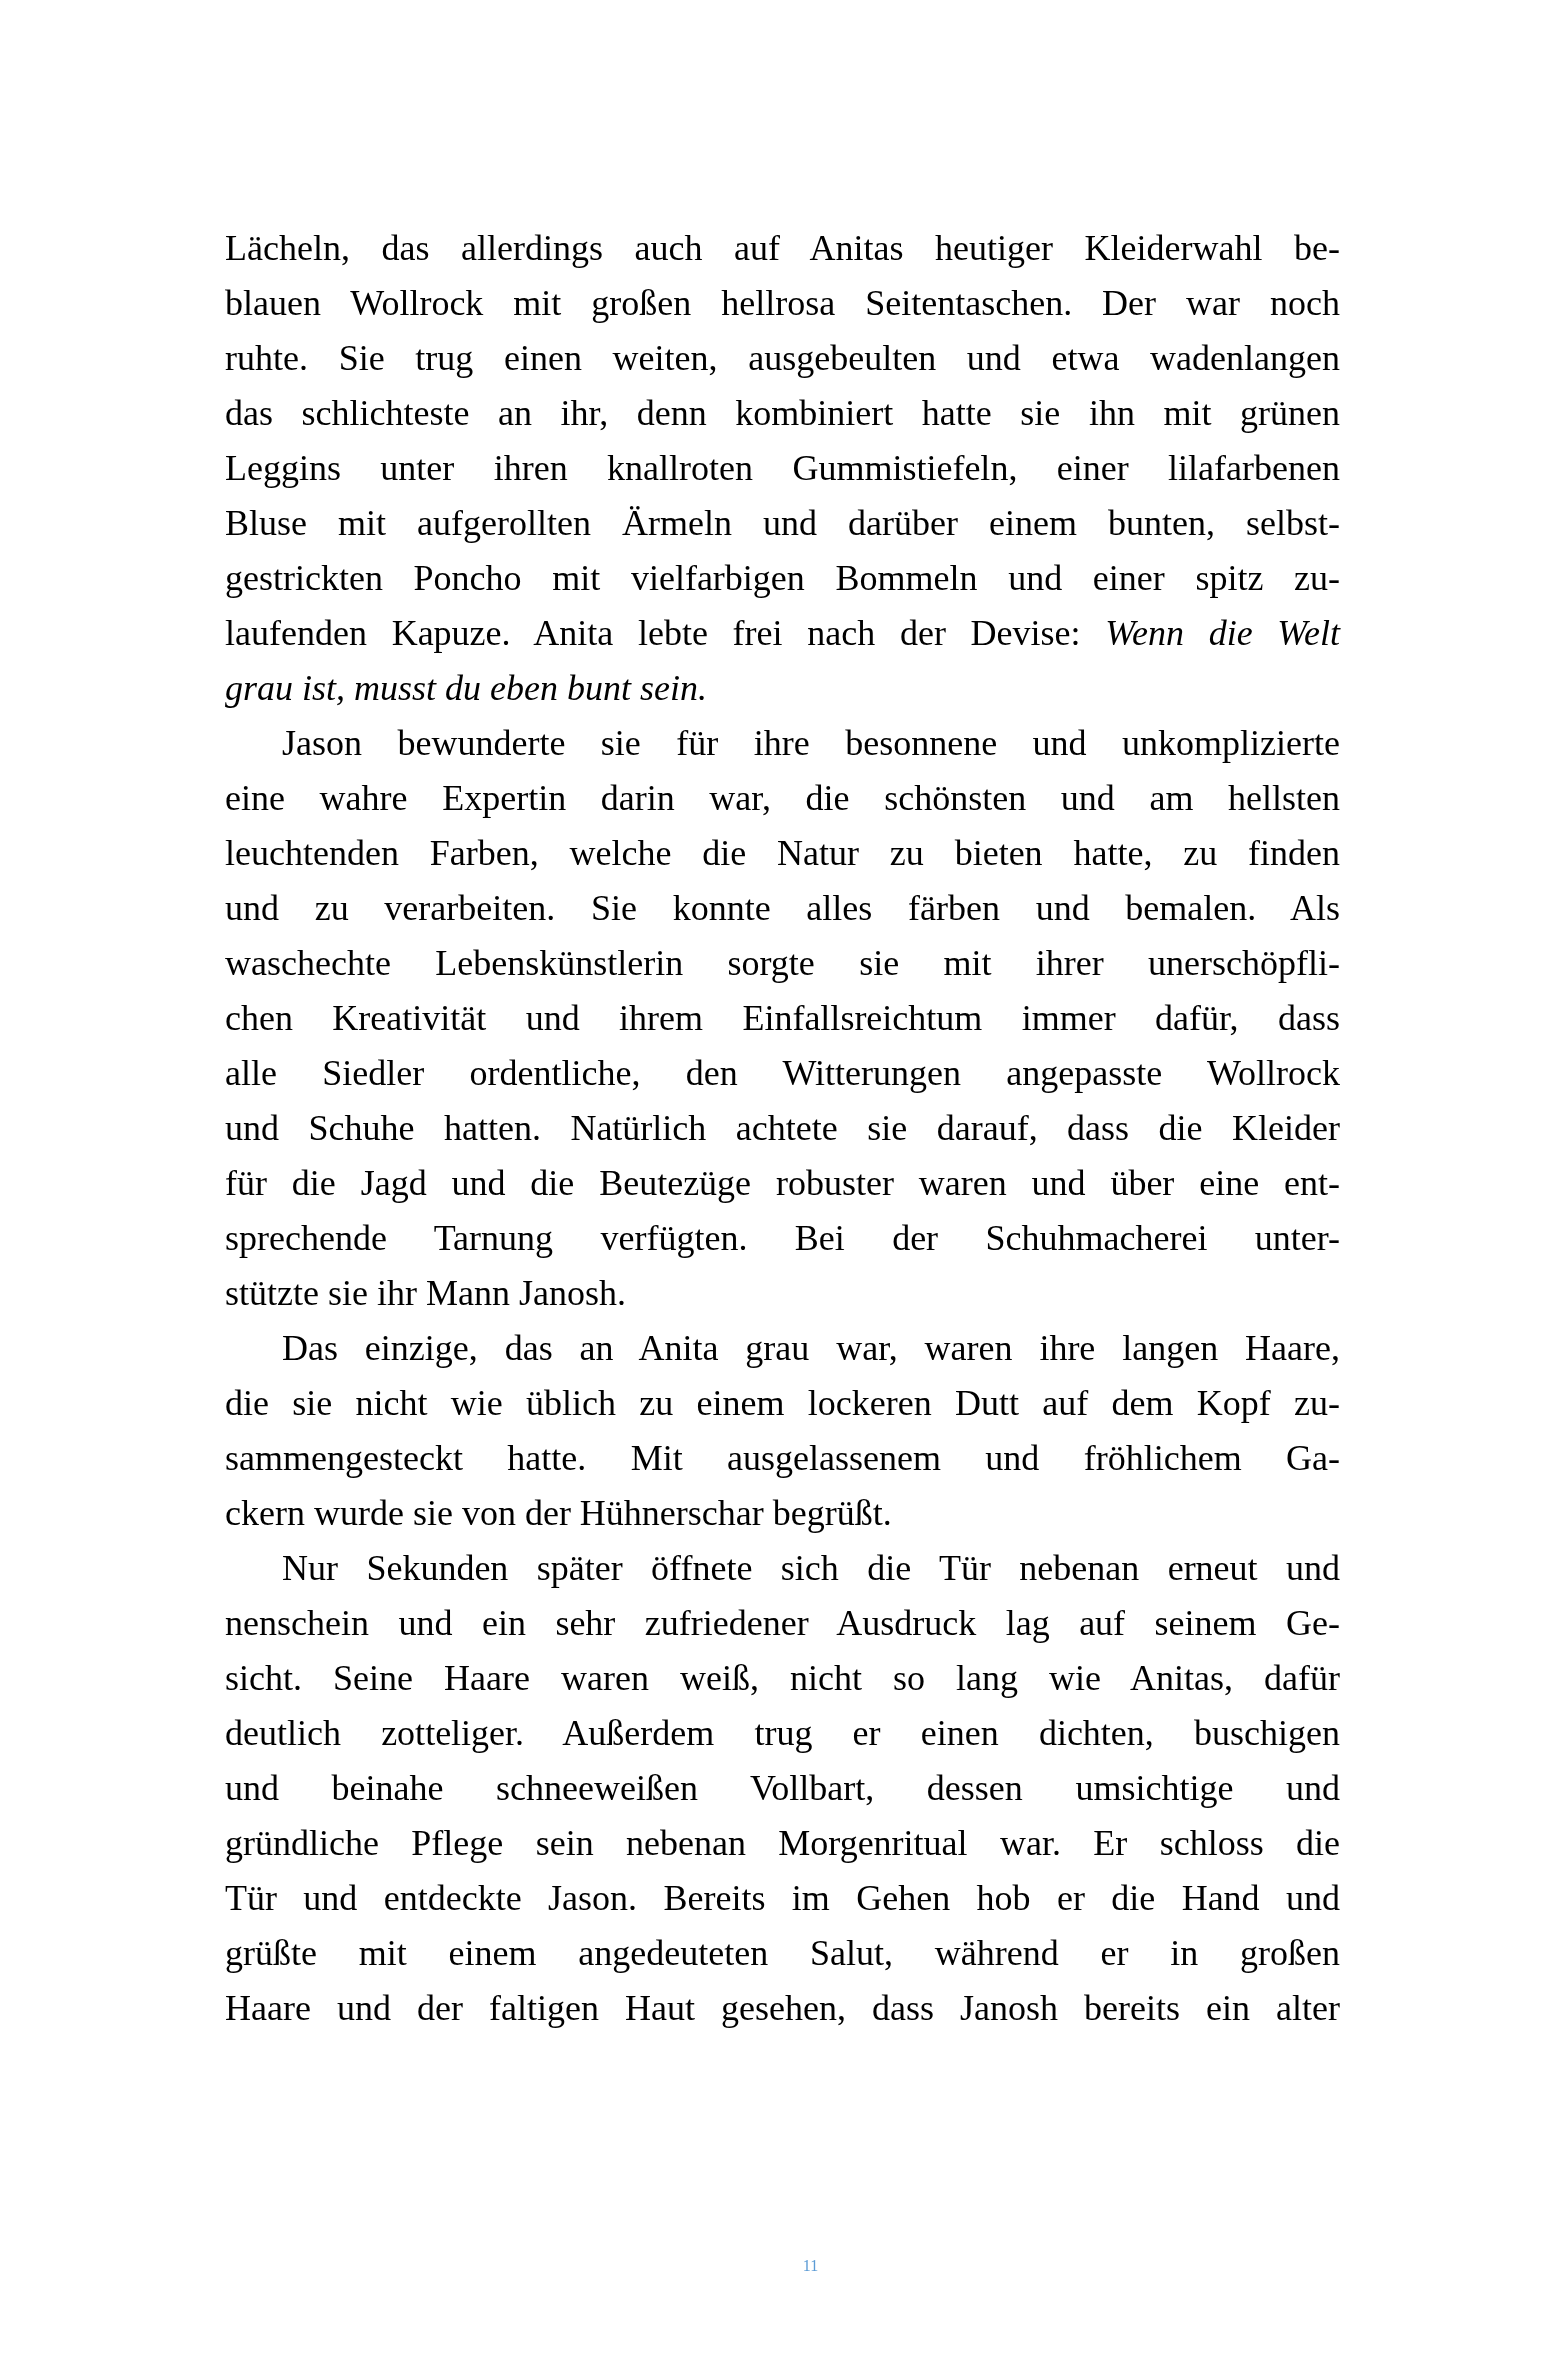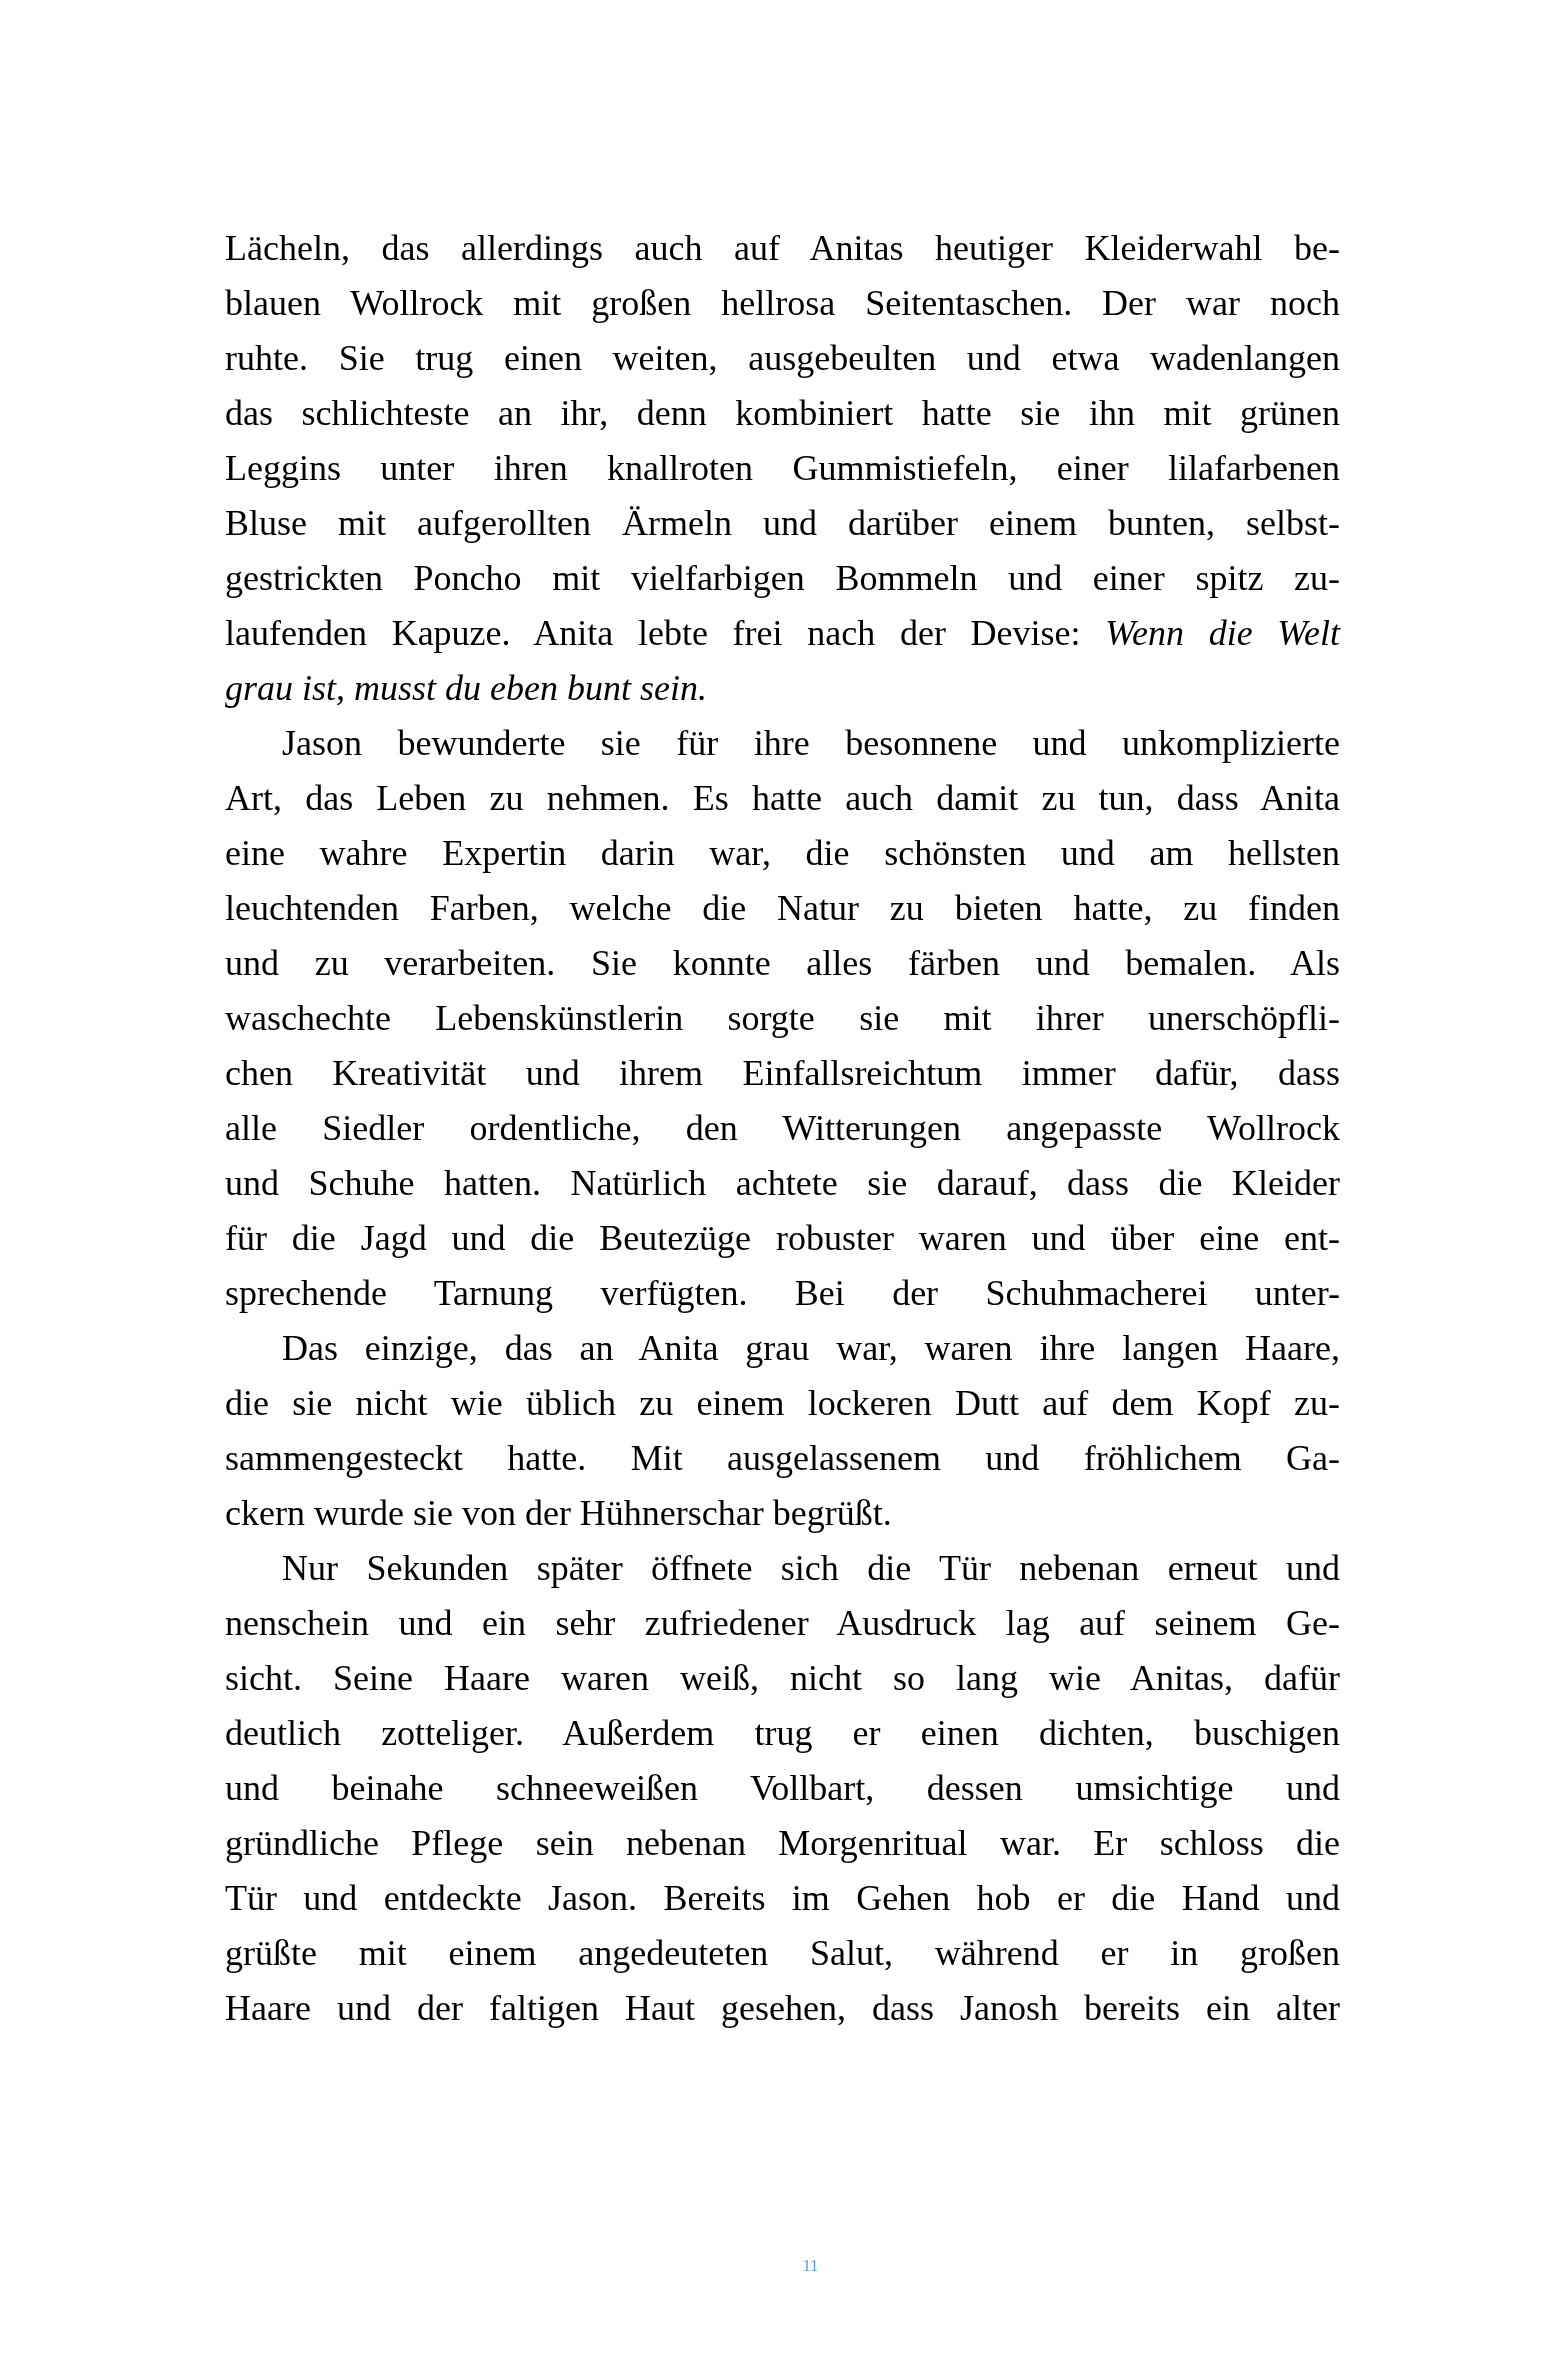--- a/index.html
+++ b/index.html
@@ -71,30 +71,30 @@
       <span class="line">das schlichteste an ihr, denn kombiniert hatte sie ihn mit grünen</span>
       <span class="line">Leggins unter ihren knallroten Gummistiefeln, einer lilafarbenen</span>
       <span class="line">Bluse mit aufgerollten Ärmeln und darüber einem bunten, selbst-</span>
       <span class="line">gestrickten Poncho mit vielfarbigen Bommeln und einer spitz zu-</span>
       <span class="line"><span>laufenden Kapuze. Anita lebte frei nach der Devise: </span><em>Wenn die Welt</em></span>
       <span class="line last"><em>grau ist, musst du eben bunt sein.</em></span>
     </div>
 
     <div class="paragraph">
       <span class="line indent">Jason bewunderte sie für ihre besonnene und unkomplizierte</span>
-      <span class="line">Art, das Leben zu nehmen. Es hatte auch damit zu tun, dass Anita</span>
       <span class="line">eine wahre Expertin darin war, die schönsten und am hellsten</span>
       <span class="line">leuchtenden Farben, welche die Natur zu bieten hatte, zu finden</span>
       <span class="line">und zu verarbeiten. Sie konnte alles färben und bemalen. Als</span>
       <span class="line">waschechte Lebenskünstlerin sorgte sie mit ihrer unerschöpfli-</span>
       <span class="line">chen Kreativität und ihrem Einfallsreichtum immer dafür, dass</span>
       <span class="line">alle Siedler ordentliche, den Witterungen angepasste Wollrock</span>
       <span class="line">und Schuhe hatten. Natürlich achtete sie darauf, dass die Kleider</span>
       <span class="line">für die Jagd und die Beutezüge robuster waren und über eine ent-</span>
       <span class="line">sprechende Tarnung verfügten. Bei der Schuhmacherei unter-</span>
+      <span class="line last">stützte sie ihr Mann Janosh.</span>
     </div>
 
     <div class="paragraph">
       <span class="line indent">Das einzige, das an Anita grau war, waren ihre langen Haare,</span>
       <span class="line">die sie nicht wie üblich zu einem lockeren Dutt auf dem Kopf zu-</span>
       <span class="line">sammengesteckt hatte. Mit ausgelassenem und fröhlichem Ga-</span>
       <span class="line last">ckern wurde sie von der Hühnerschar begrüßt.</span>
     </div>
 
     <div class="paragraph">

